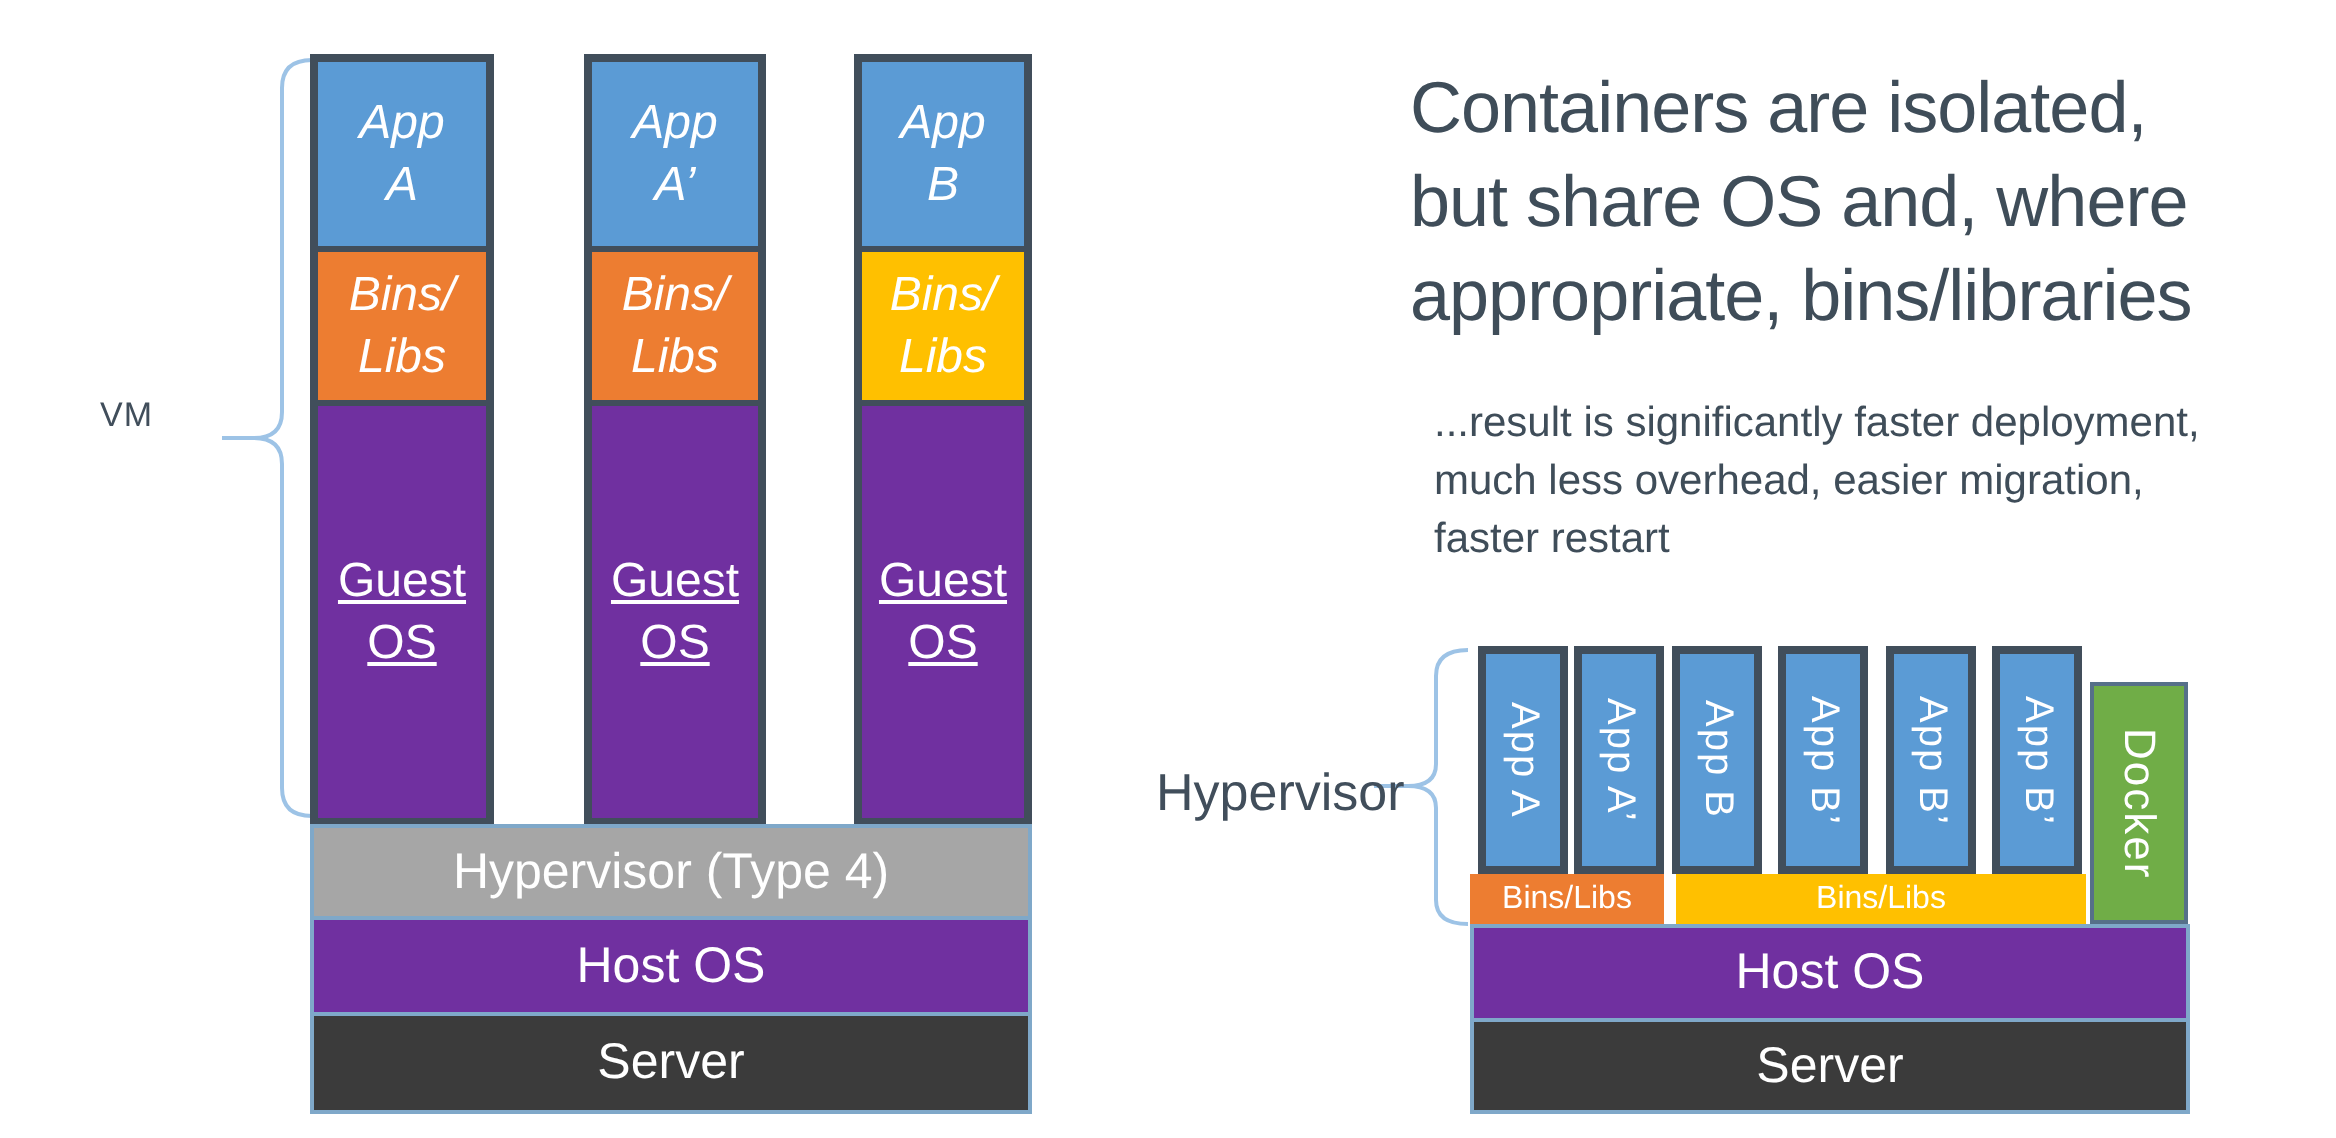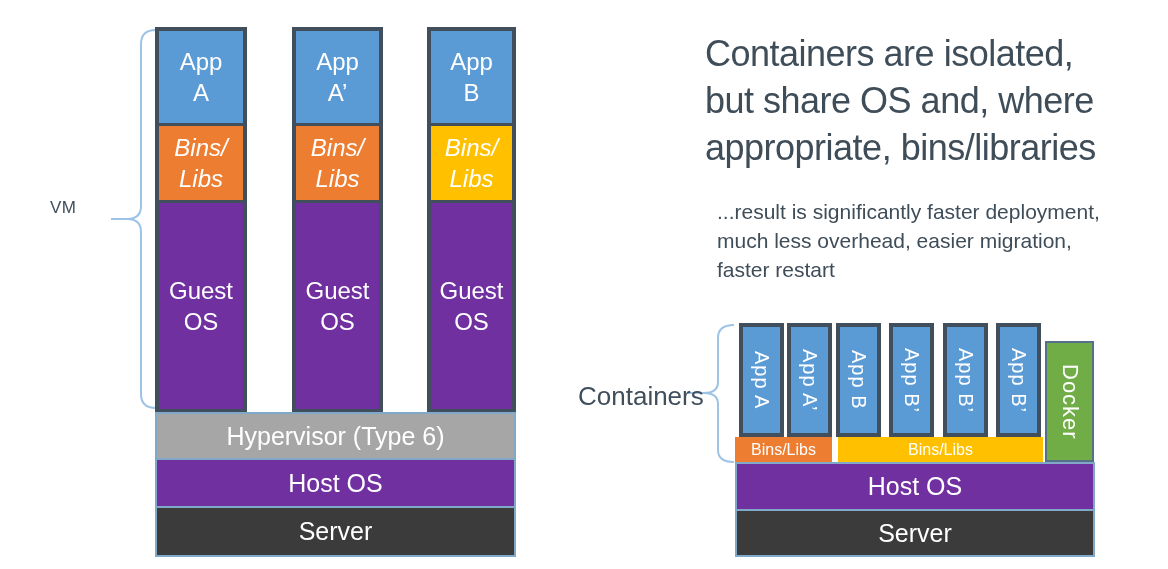--- a/index.html
+++ b/index.html
@@ -17,24 +17,24 @@
     letter-spacing:.5px;
   }
   .vm-col{
     top:27px;height:386px;border:4px solid var(--slate,#414E5B);
     display:flex;flex-direction:column;background:var(--blue,#5B9BD5);
   }
   .vm-col .blk{
     display:flex;align-items:center;justify-content:center;text-align:center;
     color:#fff;font-size:24px;line-height:31px;
   }
-  .blk-app{height:92px;background:var(--blue,#5B9BD5);}
+  .blk-app{height:92px;background:var(--blue,#5B9BD5);font-style:italic;}
   .blk-bins{height:74px;background:var(--orange,#ED7D31);border-top:3px solid var(--slate,#414E5B);font-style:italic;}
   .blk-bins.yellow{background:var(--yellow,#FFC000);}
-  .blk-os{flex:1;background:var(--purple,#7030A0);border-top:3px solid var(--slate,#414E5B);}
+  .blk-os{flex:1;background:var(--purple,#7030A0);border-top:3px solid var(--slate,#414E5B);text-decoration:underline;}
   .stackbox{
     border:2px solid var(--boxborder,#7FA8C9);display:flex;flex-direction:column;
   }
   .band{
     display:flex;align-items:center;justify-content:center;color:#fff;
     font-size:25px;
   }
   .band + .band{border-top:2px solid var(--boxborder,#7FA8C9);}
   .left-stack{left:155px;top:412px;width:361px;height:145px;}
   .band-hyper{height:44px;background:var(--gray,#A6A6A6);}
@@ -110,33 +110,33 @@
   <div class="abs vm-col" style="left:427px;width:89px;">
     <div class="blk blk-app pre">App
 B</div>
     <div class="blk blk-bins yellow pre">Bins/
 Libs</div>
     <div class="blk blk-os pre">Guest
 OS</div>
   </div>
 
   <div class="abs stackbox left-stack">
-    <div class="band band-hyper">Hypervisor (Type 6)</div>
+    <div class="band band-hyper">Hypervisor (Type 4)</div>
     <div class="band band-host">Host OS</div>
     <div class="band band-server">Server</div>
   </div>
 
   <div class="abs heading pre">Containers are isolated,
 but share OS and, where
 appropriate, bins/libraries</div>
   <div class="abs subtext pre">...result is significantly faster deployment,
 much less overhead, easier migration,
 faster restart</div>
 
-  <div class="abs container-label">Containers</div>
+  <div class="abs container-label">Hypervisor</div>
 
   <div class="abs ct-col" style="left:739px;">
     <span class="vtext">App A</span>
   </div>
   <div class="abs ct-col" style="left:787px;">
     <span class="vtext">App A’</span>
   </div>
   <div class="abs ct-col" style="left:836px;">
     <span class="vtext">App B</span>
   </div>

